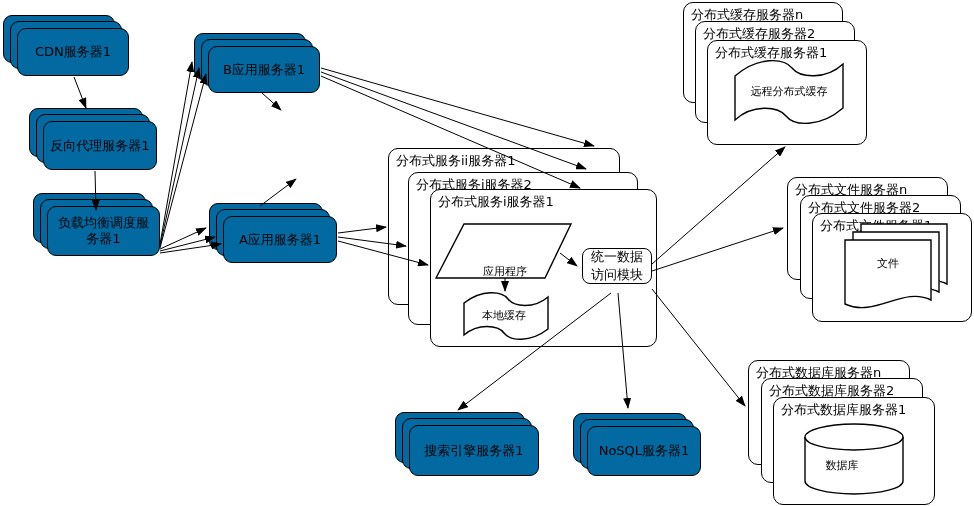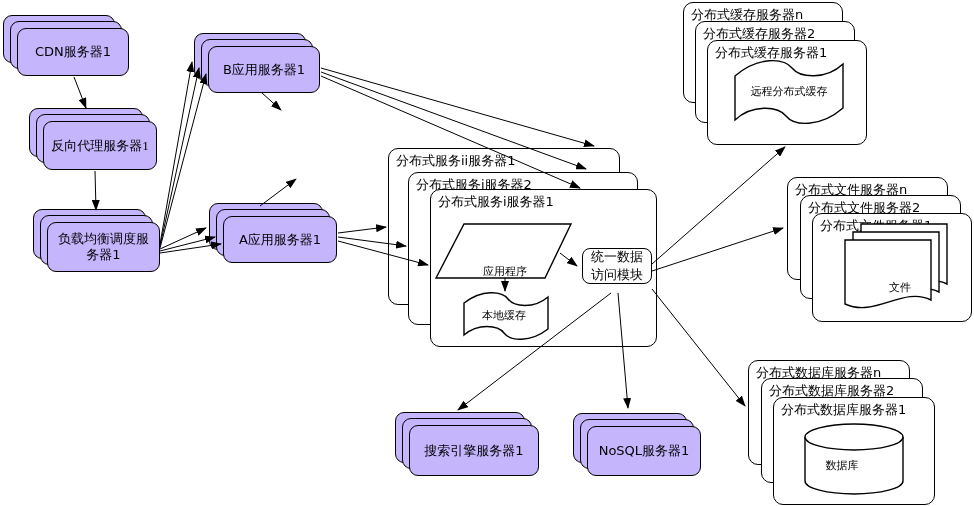--- a/index.html
+++ b/index.html
@@ -3,21 +3,21 @@
 <meta charset="utf-8">
 <style>
   html,body{margin:0;padding:0;background:#fff;}
   #canvas{
     position:relative;width:974px;height:506px;background:#fff;overflow:hidden;
     font-family:"DejaVu Sans","Liberation Sans",sans-serif;color:#000;
   }
   
   .stack{position:absolute;}
   .stack .layer{
-    position:absolute;background:#c4b5fd;border:1.5px solid #000;border-radius:9px;
+    position:absolute;background:#0369a1;border:1.5px solid #000;border-radius:9px;
     width:100%;height:100%;box-sizing:border-box;
   }
   .stack .l0{left:-14px;top:-13px;}
   .stack .l1{left:-7px;top:-7px;}
   .stack .l2{left:0;top:0;display:flex;align-items:center;justify-content:center;
     text-align:center;font-size:13px;line-height:16px;padding:0 5px;}
   
   .tbox{
     position:absolute;background:#fff;border:1.5px solid #000;border-radius:10px;
     box-sizing:border-box;
@@ -41,27 +41,27 @@
 <body>
 
 <div id="canvas">
 
   <div class="stack" style="left:17px;top:28px;width:112px;height:48px;">
     <div class="layer l0"></div>
     <div class="layer l1"></div>
     <div class="layer l2">CDN服务器1</div>
   </div>
 
-  <div class="stack" style="left:43px;top:121px;width:114px;height:49px;font-family:Liberation Serif, serif;">
+  <div class="stack" style="left:43px;top:121px;width:114px;height:49px;">
     <div class="layer l0"></div>
     <div class="layer l1"></div>
     <div class="layer l2">反向代理服务器1</div>
   </div>
 
-  <div class="stack" style="left:47px;top:222px;width:113px;height:50px;">
+  <div class="stack" style="left:47px;top:206px;width:113px;height:50px;">
     <div class="layer l0"></div>
     <div class="layer l1"></div>
     <div class="layer l2">负载均衡调度服务器1</div>
   </div>
 
   <div class="stack" style="left:208px;top:46px;width:112px;height:47px;">
     <div class="layer l0"></div>
     <div class="layer l1"></div>
     <div class="layer l2">B应用服务器1</div>
   </div>
@@ -138,21 +138,21 @@
       <path d="M853,232 L939,232 L939,292 C911,278 883,310 853,296 Z"></path>
       <path d="M845,240 L931,240 L931,300 C903,286 875,318 845,304 Z"></path>
       <path d="M805,437 L805,481 A49,13 0 0 0 903,481 L903,437"></path>
       <ellipse cx="854" cy="437" rx="49" ry="13"></ellipse>
     </g>
   </svg>
 
   <div class="shape-label" style="left:453px;top:245px;width:104px;margin-top:19px;">应用程序</div>
   <div class="shape-label" style="left:462px;top:308px;width:84px;">本地缓存</div>
   <div class="shape-label" style="left:733px;top:84px;width:112px;">远程分布式缓存</div>
-  <div class="shape-label" style="left:845px;top:280px;width:86px;padding-left:12px;">文件</div>
+  <div class="shape-label" style="left:845px;top:256px;width:86px;">文件</div>
   <div class="shape-label" style="left:805px;top:458px;width:74px;">数据库</div>
 
   <svg id="edges-svg" class="overlay" width="974" height="506">
     <defs>
       <marker id="arrow" markerUnits="userSpaceOnUse" markerWidth="11" markerHeight="8" refX="10" refY="4" orient="auto">
         <path d="M0,0 L11,4 L0,8 Z" fill="#000000"></path>
       </marker>
     </defs>
   <line x1="74" y1="77" x2="86" y2="108" stroke="#000000" stroke-width="1" marker-end="url(#arrow)"></line>
       <line x1="95" y1="171" x2="96" y2="210" stroke="#000000" stroke-width="1" marker-end="url(#arrow)"></line>

